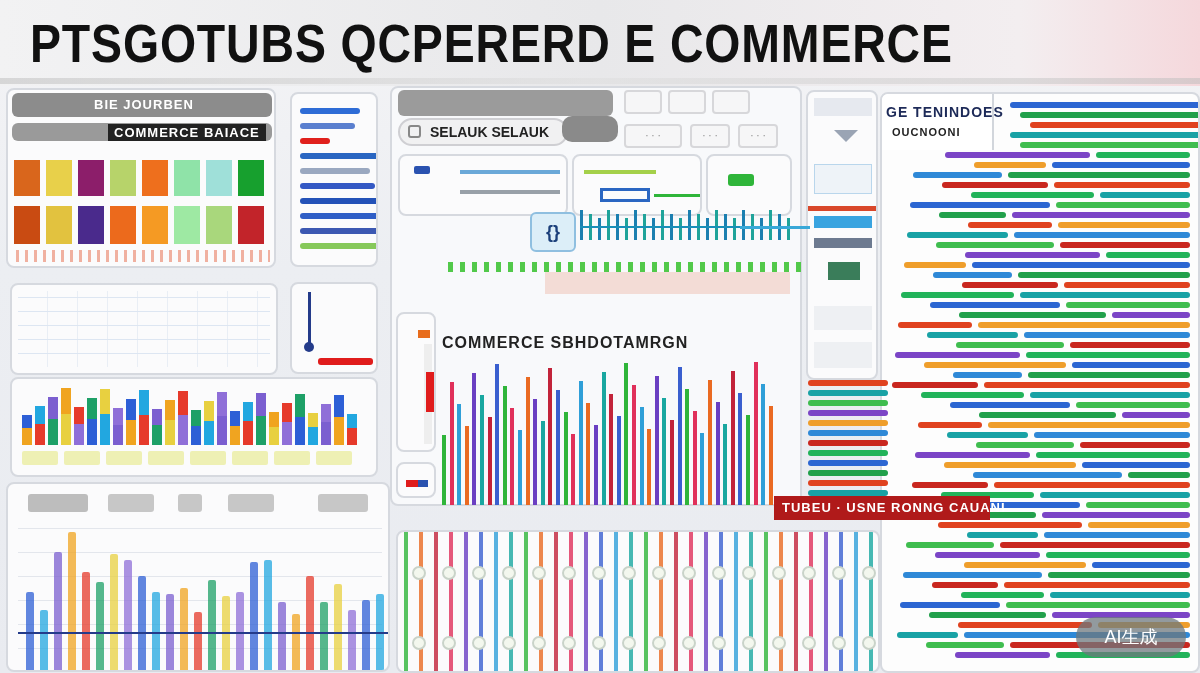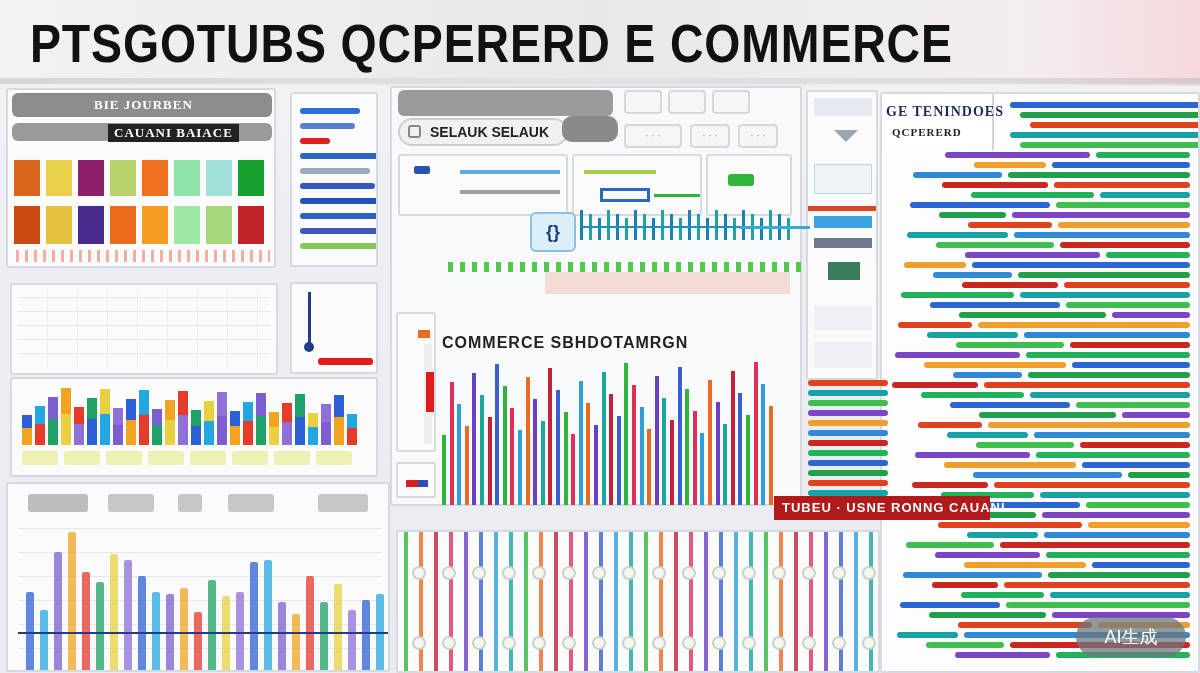--- a/index.html
+++ b/index.html
@@ -15,21 +15,21 @@
   }
   .title-text {
     position: absolute; left: 30px; top: 12px;
     font-family: "Liberation Sans", sans-serif; font-weight: 700;
     font-size: 54px; letter-spacing: 1px; color: #111;
     transform: scaleX(0.86); transform-origin: left top;
     white-space: nowrap;
   }
   .title-shadow { position:absolute; left:0; top:78px; width:1200px; height:6px; background: linear-gradient(90deg,#bbb,#ddd,#bbb); opacity:.5; }
 
-  .panel { position: absolute; background: #fbfbfc; border: 2px solid #d6d9df; border-radius: 3px; overflow: hidden; font-family: Liberation Serif, serif; }
+  .panel { position: absolute; background: #fbfbfc; border: 2px solid #d6d9df; border-radius: 8px; overflow: hidden; }
   .hdr-pill { position:absolute; background:#8c8c8c; border-radius:6px; }
   .hdr-label { position:absolute; font-weight:700; font-size:13px; color:#fff; background:#222; padding:1px 6px; letter-spacing:1px; white-space:nowrap; }
   .hdr-label.light { background: transparent; color:#111; }
 
   .badge-ai {
     position:absolute; left:1076px; top:617px; width:110px; height:40px;
     background: rgba(110,120,125,.75); border-radius: 20px;
     color:#fff; font-size:18px; text-align:center; line-height:40px;
   }
   .red-banner {
@@ -51,21 +51,21 @@
 
 <div class="title-bar">
   <div class="title-text">PTSGOTUBS QCPERERD E COMMERCE</div>
   <div class="title-shadow"></div>
 </div>
 
 <div class="panel" style="left:6px; top:88px; width:270px; height:180px;">
   <div class="hdr-pill" style="left:4px; top:3px; width:260px; height:24px;"></div>
   <div class="hdr-label light" style="left:80px; top:6px; color:#fff;">BIE JOURBEN</div>
   <div class="hdr-pill" style="left:4px; top:33px; width:260px; height:18px; background:#9a9a9a;"></div>
-  <div class="hdr-label" style="left:100px; top:34px;">CAUANI BAIACE</div>
+  <div class="hdr-label" style="left:100px; top:34px;">COMMERCE BAIACE</div>
   <div id="tiles" style="position:absolute; left:6px; top:70px; width:258px; height:86px;">
       <div style="position: absolute; left: 0px; top: 0px; width: 26px; height: 36px; background: rgb(217, 102, 28);"></div>
       <div style="position: absolute; left: 0px; top: 46px; width: 26px; height: 38px; background: rgb(201, 75, 18);"></div>
       <div style="position: absolute; left: 32px; top: 0px; width: 26px; height: 36px; background: rgb(232, 208, 74);"></div>
       <div style="position: absolute; left: 32px; top: 46px; width: 26px; height: 38px; background: rgb(226, 194, 63);"></div>
       <div style="position: absolute; left: 64px; top: 0px; width: 26px; height: 36px; background: rgb(140, 30, 106);"></div>
       <div style="position: absolute; left: 64px; top: 46px; width: 26px; height: 38px; background: rgb(74, 42, 140);"></div>
       <div style="position: absolute; left: 96px; top: 0px; width: 26px; height: 36px; background: rgb(183, 211, 106);"></div>
       <div style="position: absolute; left: 96px; top: 46px; width: 26px; height: 38px; background: rgb(236, 106, 28);"></div>
       <div style="position: absolute; left: 128px; top: 0px; width: 26px; height: 36px; background: rgb(238, 111, 29);"></div>
@@ -413,21 +413,21 @@
   <div style="position:absolute; left:6px; top:146px; width:58px; height:10px; background:#6d7a90;"></div>
   <div style="position:absolute; left:20px; top:170px; width:32px; height:18px; background:#3a7d5a;"></div>
   <div style="position:absolute; left:6px; top:214px; width:58px; height:24px; background:#eef0f3;"></div>
   <div style="position:absolute; left:6px; top:250px; width:58px; height:26px; background:#eef0f3;"></div>
 </div>
 <div style="position:absolute; left:740px; top:226px; width:70px; height:3px; background:#38a8d8;"></div>
 
 <div class="panel" style="left:880px; top:92px; width:320px; height:581px; background:#fdfdfd;">
   <div style="position:absolute; left:0; top:0; width:112px; height:56px; background:#fff; border-right:2px solid #d2d6dc;"></div>
   <div class="sect-label" style="left:4px; top:10px; font-size:14px; color:#1d2a58;">GE TENINDOES</div>
-  <div class="sect-label" style="left:10px; top:32px; font-size:11px;">QCPERERD</div>
+  <div class="sect-label" style="left:10px; top:32px; font-size:11px;">OUCNOONI</div>
   <div id="ganttrows" style="position:absolute; left:8px; top:0; width:312px; height:581px;">
       <div style="position: absolute; left: 120px; top: 8px; width: 190px; height: 6px; background: rgb(44, 102, 210); border-radius: 3px;"></div>
       <div style="position: absolute; left: 130px; top: 18px; width: 180px; height: 6px; background: rgb(33, 160, 75); border-radius: 3px;"></div>
       <div style="position: absolute; left: 140px; top: 28px; width: 170px; height: 6px; background: rgb(224, 66, 31); border-radius: 3px;"></div>
       <div style="position: absolute; left: 120px; top: 38px; width: 190px; height: 6px; background: rgb(25, 162, 165); border-radius: 3px;"></div>
       <div style="position: absolute; left: 130px; top: 48px; width: 180px; height: 6px; background: rgb(63, 189, 79); border-radius: 3px;"></div>
       <div style="position: absolute; left: 55px; top: 58px; width: 145px; height: 6px; background: rgb(123, 69, 198); border-radius: 3px;"></div>
       <div style="position: absolute; left: 206px; top: 58px; width: 94px; height: 6px; background: rgb(34, 179, 90); border-radius: 3px;"></div>
       <div style="position: absolute; left: 84px; top: 68px; width: 72px; height: 6px; background: rgb(239, 158, 43); border-radius: 3px;"></div>
       <div style="position: absolute; left: 162px; top: 68px; width: 138px; height: 6px; background: rgb(44, 102, 210); border-radius: 3px;"></div>

